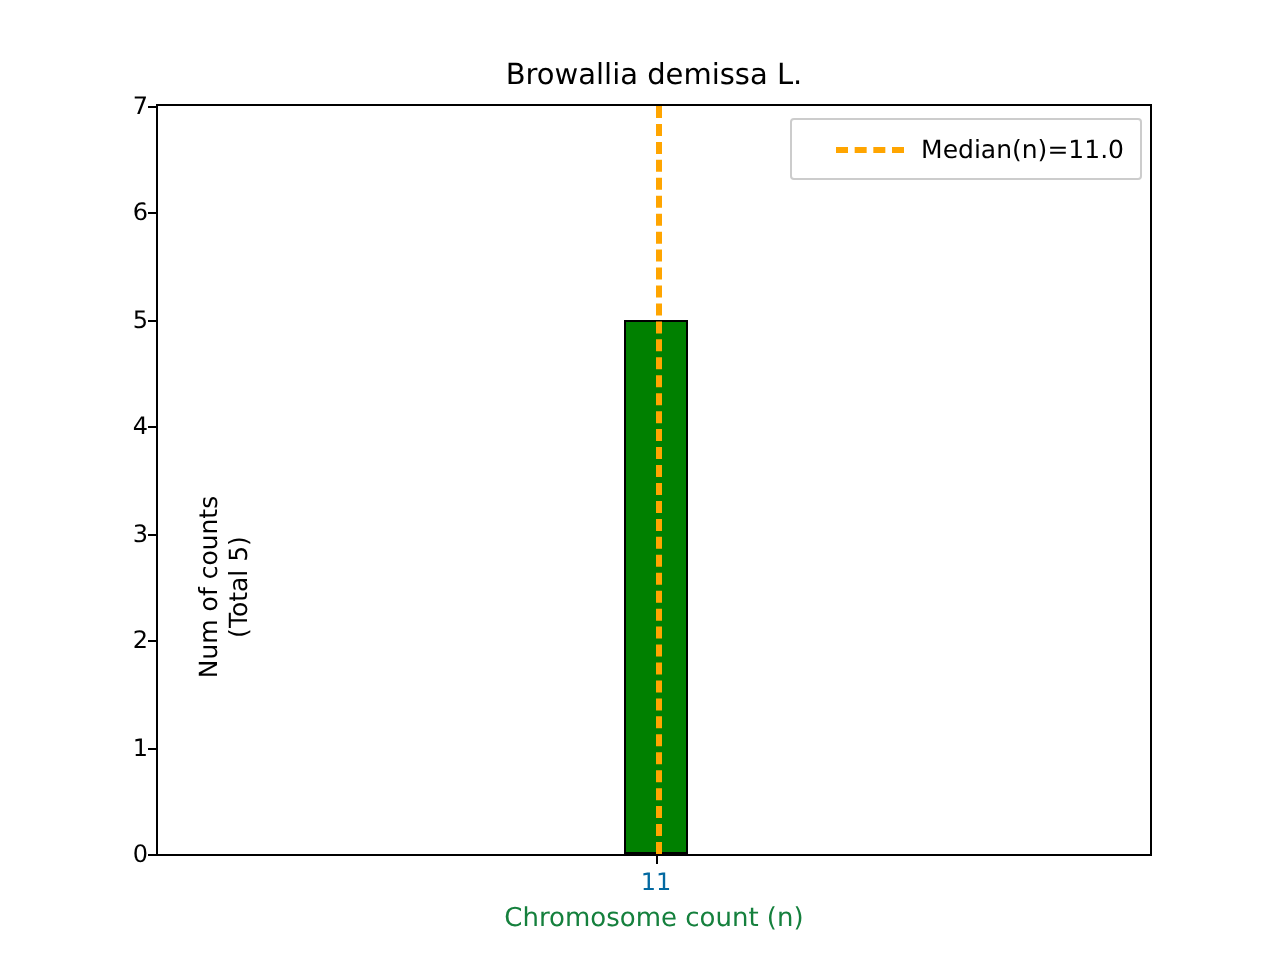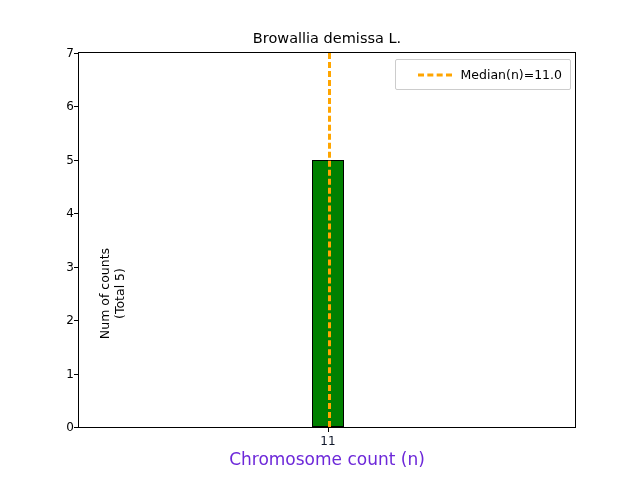--- a/index.html
+++ b/index.html
@@ -91,34 +91,34 @@
     border-left: 1.1px solid #000000;
   }
   .x-tick-label {
     position: absolute;
     top: 7px;
     left: 0;
     transform: translateX(-50%);
     font-size: 12px;
     line-height: 14px;
     white-space: nowrap;
-    color: #0f172a;
+    color: #0369a1;
   }
 
   
   #xlabel {
     position: absolute;
     left: 78px;
     top: 452px;
     width: 498px;
     text-align: center;
-    font-size: 17px;
+    font-size: 13px;
     line-height: 15px;
     white-space: nowrap;
-    color: #6d28d9;
+    color: #15803d;
   }
   .ylabel-line {
     position: absolute;
     transform-origin: 50% 50%;
     transform: rotate(-90deg);
     font-size: 12.5px;
     line-height: 15px;
     white-space: nowrap;
     text-align: center;
     color: #000000;

